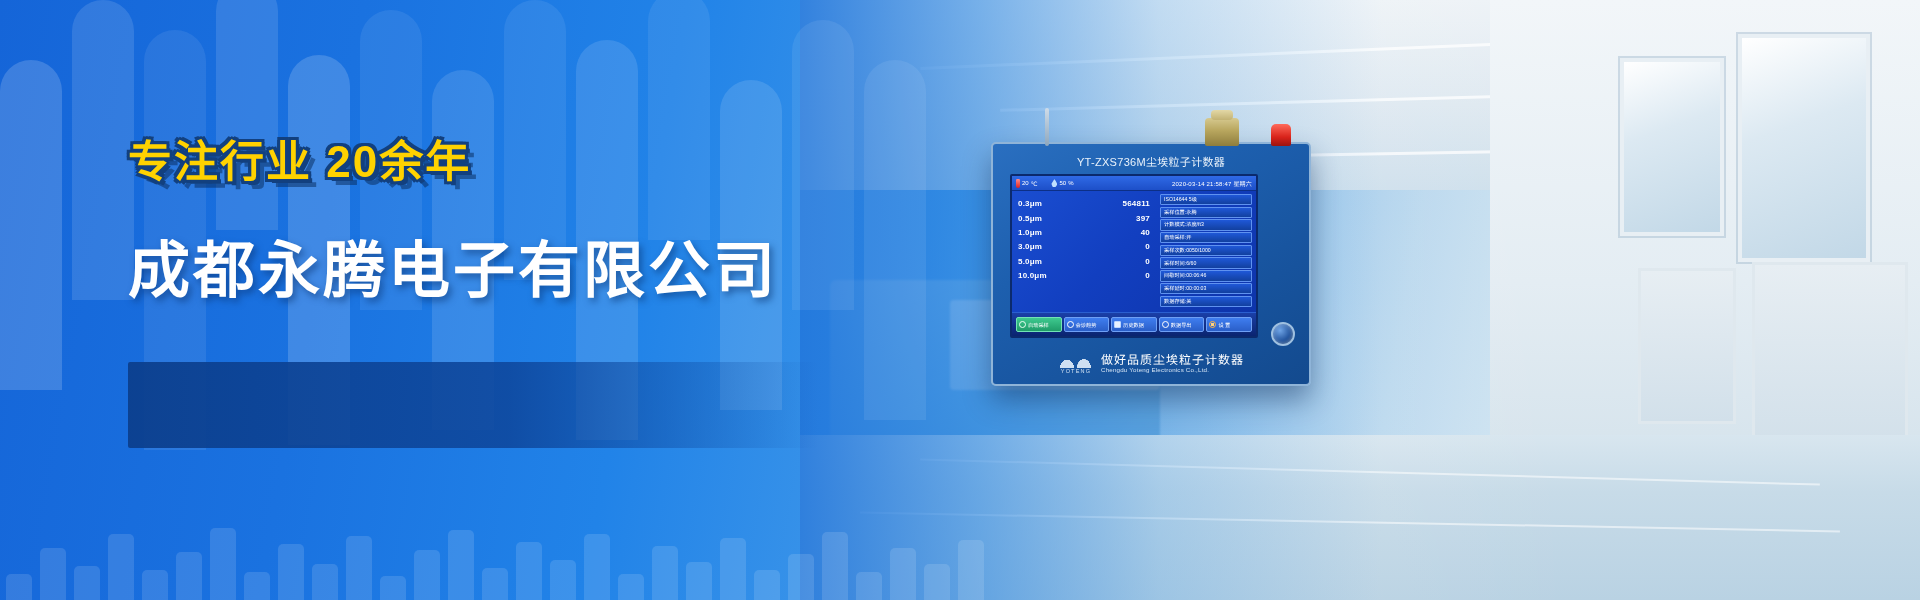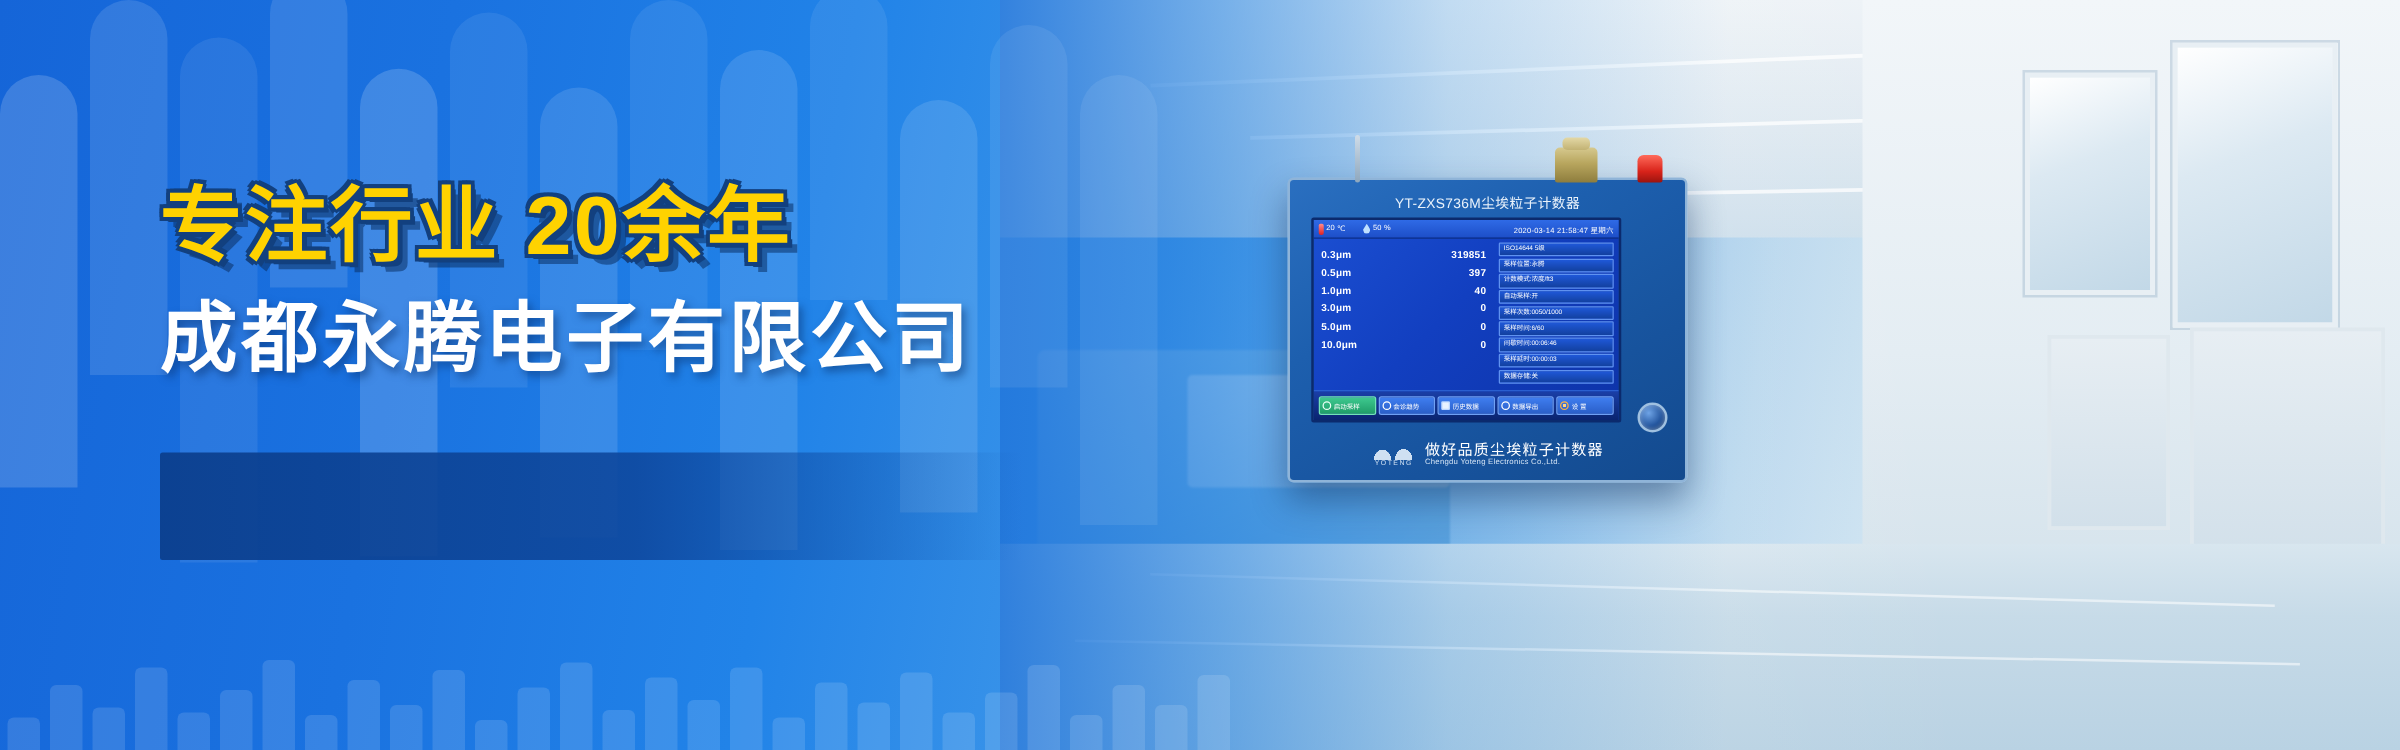--- a/index.html
+++ b/index.html
@@ -107,21 +107,21 @@
   .eq-bottom .eb {
     position: absolute; bottom: 0;
     background: rgba(255,255,255,.13);
     border-radius: 5px 5px 0 0;
   }
 
   
   .headline1 {
     position: absolute;
     left: 128px; top: 126px;
-    font-size: 66px;
+    font-size: 44px;
     font-weight: bold;
     letter-spacing: 2px;
     color: #ffd200;
     text-shadow:
       4px 4px 0 #12407f,
       -3px -3px 0 #12407f,
       3px -3px 0 #12407f,
       -3px 3px 0 #12407f,
       0 3px 0 #12407f,
       0 -3px 0 #12407f,
@@ -157,21 +157,21 @@
     letter-spacing: 1px;
     white-space: nowrap;
     text-shadow: 0 1px 2px rgba(0,0,0,.35);
   }
   .subline.l1 { top: 376px; }
   .subline.l2 { top: 412px; }
 
   
   .device {
     position: absolute;
-    left: 1030px; top: 142px;
+    left: 991px; top: 142px;
     width: 316px; height: 240px;
     background: linear-gradient(150deg,#2a6fc0 0%,#1d5fae 35%,#17539d 70%,#134a8e 100%);
     border: 2px solid #8fb4d8;
     border-radius: 5px;
     box-shadow: 0 14px 28px rgba(10,40,85,.45);
   }
   .dev-title {
     position: absolute; left: 0; right: 0; top: 9px;
     text-align: center;
     color: #e9f2fb;
@@ -447,21 +447,21 @@
           <span>50</span>
           <span>%</span>
         </div>
         <div class="st-datetime">2020-03-14 21:58:47 星期六</div>
       </div>
 
       <div class="lcd-body">
         <div class="readings">
           <div class="rrow">
             <span class="sz">0.3μm</span>
-            <span class="vl">319851</span>
+            <span class="vl">564811</span>
           </div>
           <div class="rrow">
             <span class="sz">0.5μm</span>
             <span class="vl">397</span>
           </div>
           <div class="rrow">
             <span class="sz">1.0μm</span>
             <span class="vl">40</span>
           </div>
           <div class="rrow">

